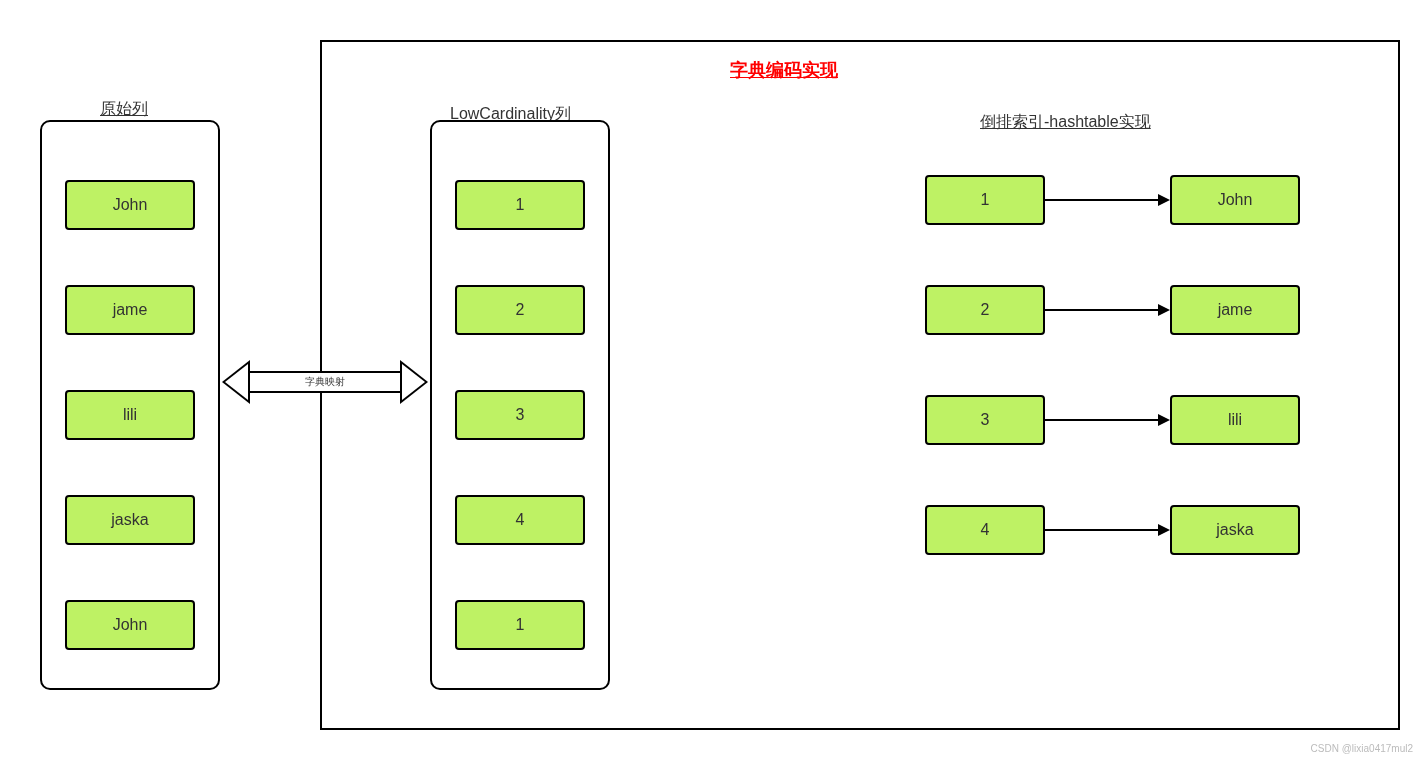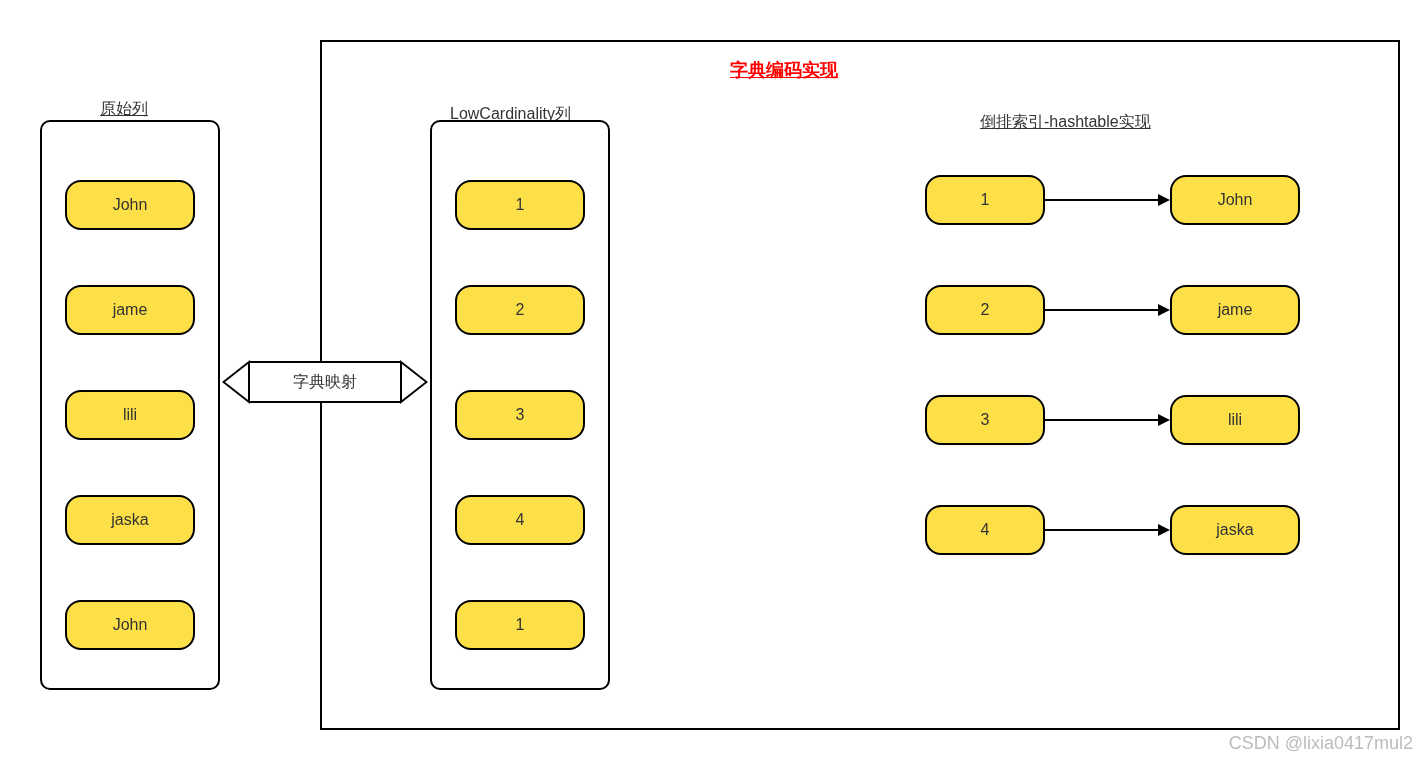--- a/index.html
+++ b/index.html
@@ -25,22 +25,22 @@
     }
     .column-box {
       position: absolute;
       border: 2px solid #000;
       border-radius: 10px;
       background: #fff;
     }
     .cell {
       position: absolute;
       border: 2px solid #000;
-      border-radius: 16px;
-      background: #fde047;
+      border-radius: 4px;
+      background: #bef264;
       display: flex;
       align-items: center;
       justify-content: center;
       font-size: 16px;
     }
     .big-box {
       position: absolute;
       border: 2px solid #000;
       background: #fff;
     }
@@ -53,38 +53,38 @@
       width: 0; height: 0;
       border-top: 6px solid transparent;
       border-bottom: 6px solid transparent;
       border-left: 12px solid #000;
     }
     .watermark {
       position: absolute;
       right: 10px;
       bottom: 6px;
       color: rgba(120,120,120,0.5);
-      font-size: 18px;
+      font-size: 10px;
       font-family: Arial, sans-serif;
     }
     
     .dbl-arrow {
       position: absolute;
       display: flex;
       align-items: center;
     }
     .dbl-arrow .shaft {
-      height: 42px;
+      height: 22px;
       border-top: 2px solid #000;
       border-bottom: 2px solid #000;
       background: #fff;
       display: flex;
       align-items: center;
       justify-content: center;
-      font-size: 16px;
+      font-size: 10px;
     }
     .dbl-arrow .head-l, .dbl-arrow .head-r {
       width: 0; height: 0;
       border-top: 22px solid transparent;
       border-bottom: 22px solid transparent;
     }
     .dbl-arrow .head-l { border-right: 28px solid #000; position: relative; }
     .dbl-arrow .head-r { border-left: 28px solid #000; position: relative; }
     .dbl-arrow .head-l::after {
       content: "";

